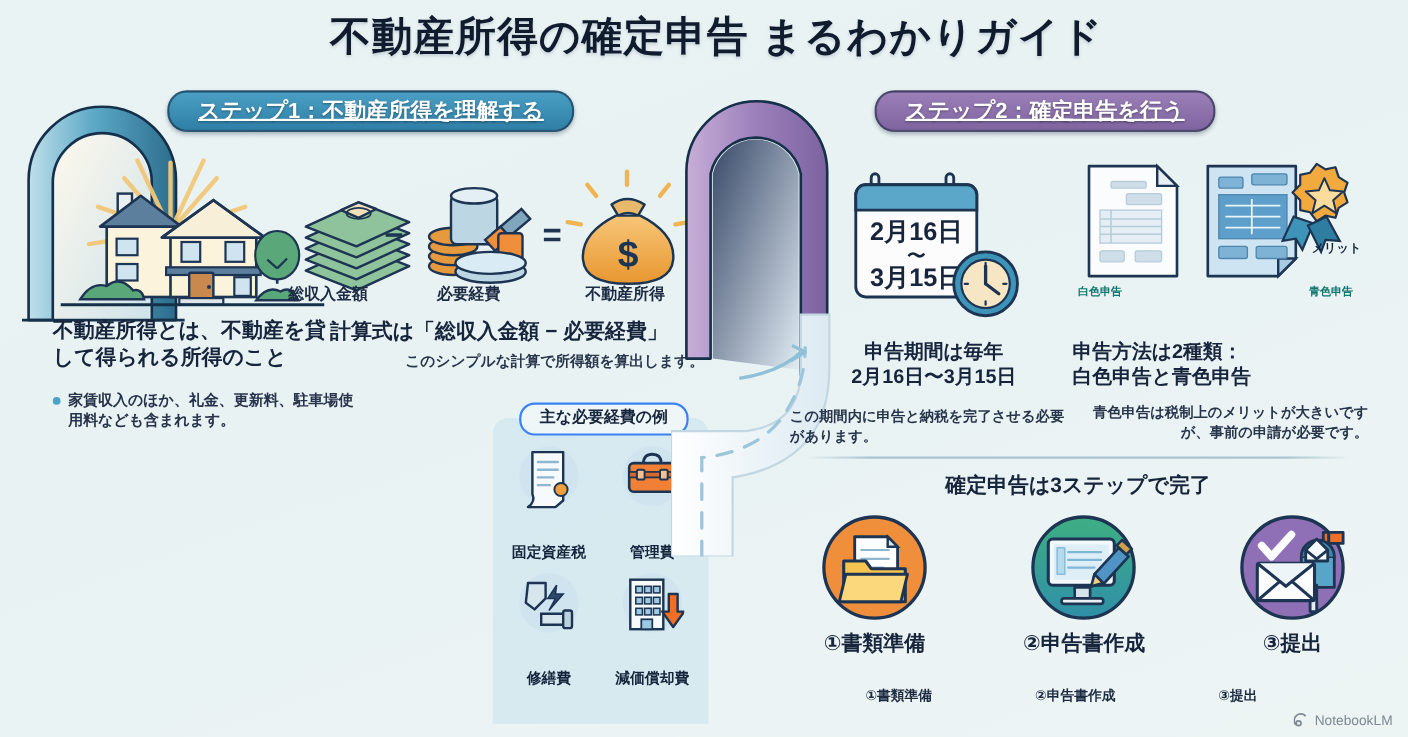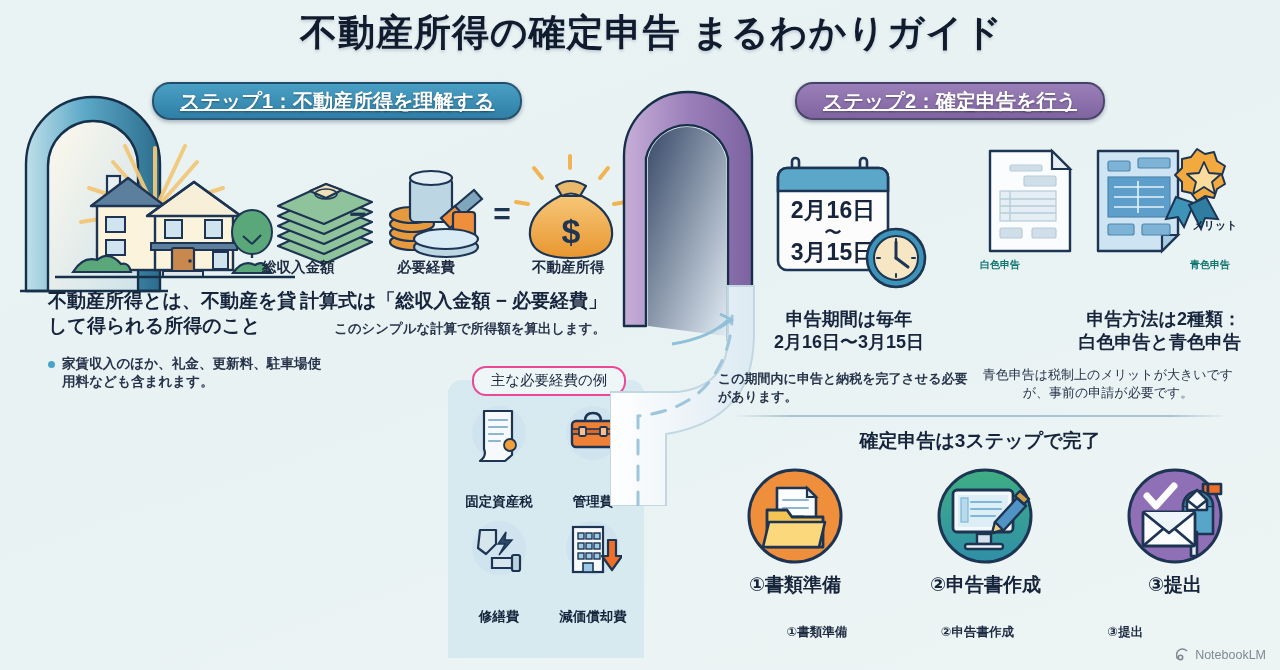--- a/index.html
+++ b/index.html
@@ -45,53 +45,53 @@
   }
   .bullet{
     position:absolute;left:48px;top:355px;width:262px;font-size:13.6px;
     font-weight:bold;line-height:1.35;color:#26334a;padding-left:14px;
   }
   .bullet::before{content:"";position:absolute;left:0;top:6px;width:7px;height:7px;
     border-radius:50%;background:#4aa3c9;}
 
   .calc-head{position:absolute;left:300px;top:288px;width:340px;text-align:left;
     font-size:19px;font-weight:bold;color:#16243c;white-space:nowrap;}
-  .calc-sub{position:absolute;left:300px;top:320px;width:340px;text-align:center;
+  .calc-sub{position:absolute;left:300px;top:320px;width:340px;text-align:right;
     font-size:13.4px;font-weight:bold;color:#29364c;}
 
   
   .exp-card{
     position:absolute;left:448px;top:380px;width:196px;height:278px;
     background:rgba(202,228,238,.62);border-radius:14px 14px 0 0;
   }
   .exp-title{
     position:absolute;left:472px;top:366px;width:150px;height:26px;line-height:24px;
-    text-align:center;border:2px solid #ec4899;border-radius:14px;
-    background:#eef6f8;font-size:14.5px;font-weight:normal;color:#16243c;white-space:nowrap;
+    text-align:center;border:2px solid #3b82f6;border-radius:14px;
+    background:#eef6f8;font-size:14.5px;font-weight:bold;color:#16243c;white-space:nowrap;
   }
   .exp-grid{position:absolute;left:452px;top:400px;width:188px;
     display:grid;grid-template-columns:1fr 1fr;row-gap:4px;}
   .exp-cell{text-align:center;}
   .exp-cell .ic{height:68px;display:flex;align-items:center;justify-content:center;}
   .exp-cell .lb{font-size:13.5px;font-weight:bold;color:#16243c;white-space:nowrap;margin-top:25px;}
 
   
   .cal-wrap{position:absolute;left:770px;top:150px;width:170px;height:140px;}
   .forms-wrap{position:absolute;left:980px;top:145px;width:262px;height:110px;}
   .form-labels{position:absolute;left:980px;top:258px;width:250px;
     display:flex;justify-content:space-between;font-size:10px;font-weight:bold;color:#0f766e;}
 
   .r1-head{position:absolute;left:718px;top:308px;width:262px;text-align:center;
     font-size:18px;font-weight:bold;line-height:1.3;color:#16243c;}
   .r1-sub{position:absolute;left:718px;top:370px;width:262px;text-align:left;
     font-size:13px;font-weight:bold;line-height:1.35;color:#27354b;}
-  .r2-head{position:absolute;left:975px;top:308px;width:266px;text-align:right;
+  .r2-head{position:absolute;left:975px;top:308px;width:266px;text-align:left;
     font-size:18px;font-weight:bold;line-height:1.3;color:#16243c;}
-  .r2-sub{position:absolute;left:972px;top:366px;width:272px;text-align:center;
-    font-size:13px;font-weight:normal;line-height:1.35;color:#27354b;}
+  .r2-sub{position:absolute;left:972px;top:366px;width:272px;text-align:right;
+    font-size:13px;font-weight:bold;line-height:1.35;color:#27354b;}
 
   .divider{position:absolute;left:732px;top:415px;width:496px;height:2px;
     background:linear-gradient(90deg,rgba(150,175,190,0) 0%,#a9c3d0 12%,#a9c3d0 88%,rgba(150,175,190,0) 100%);}
 
   .steps-head{position:absolute;left:732px;top:428px;width:496px;text-align:center;
     font-size:19px;font-weight:bold;color:#16243c;}
 
   .circles{position:absolute;left:740px;top:466px;width:490px;
     display:flex;justify-content:space-between;}
   .circ{width:110px;text-align:center;}

